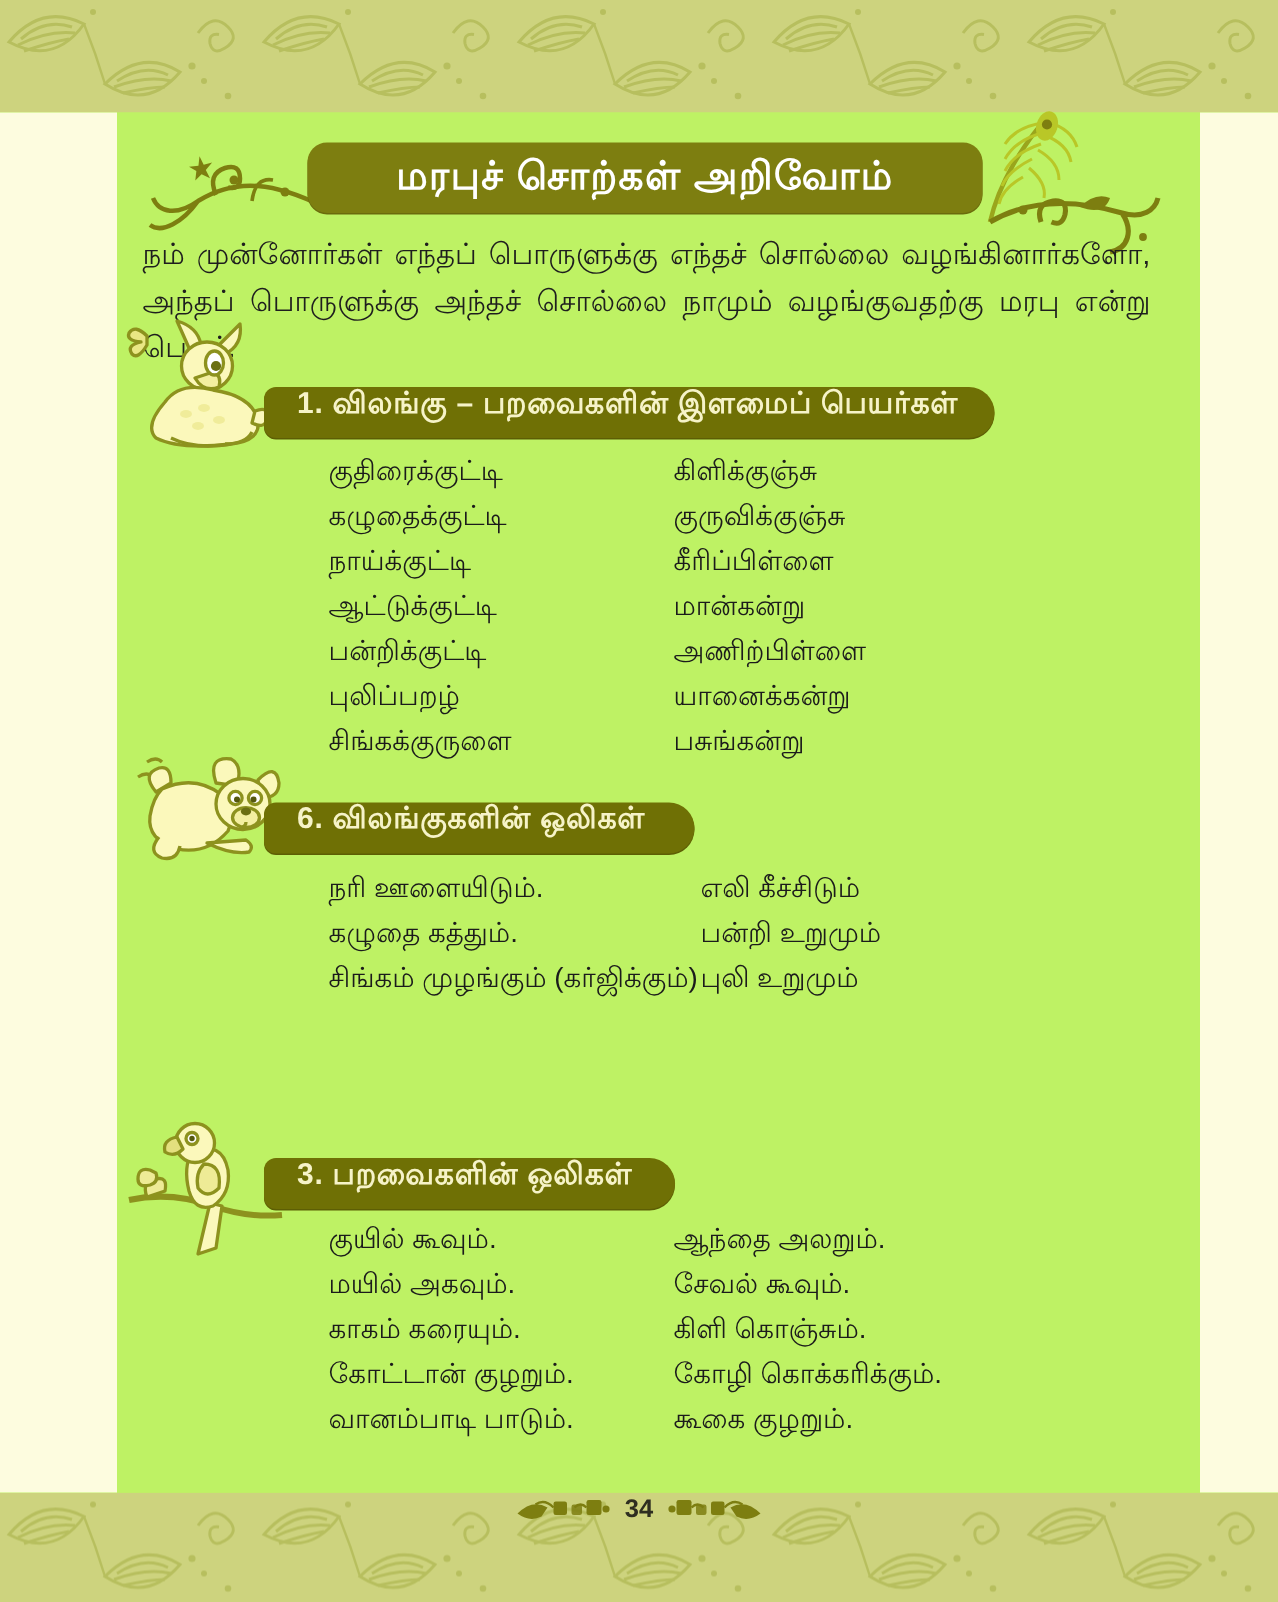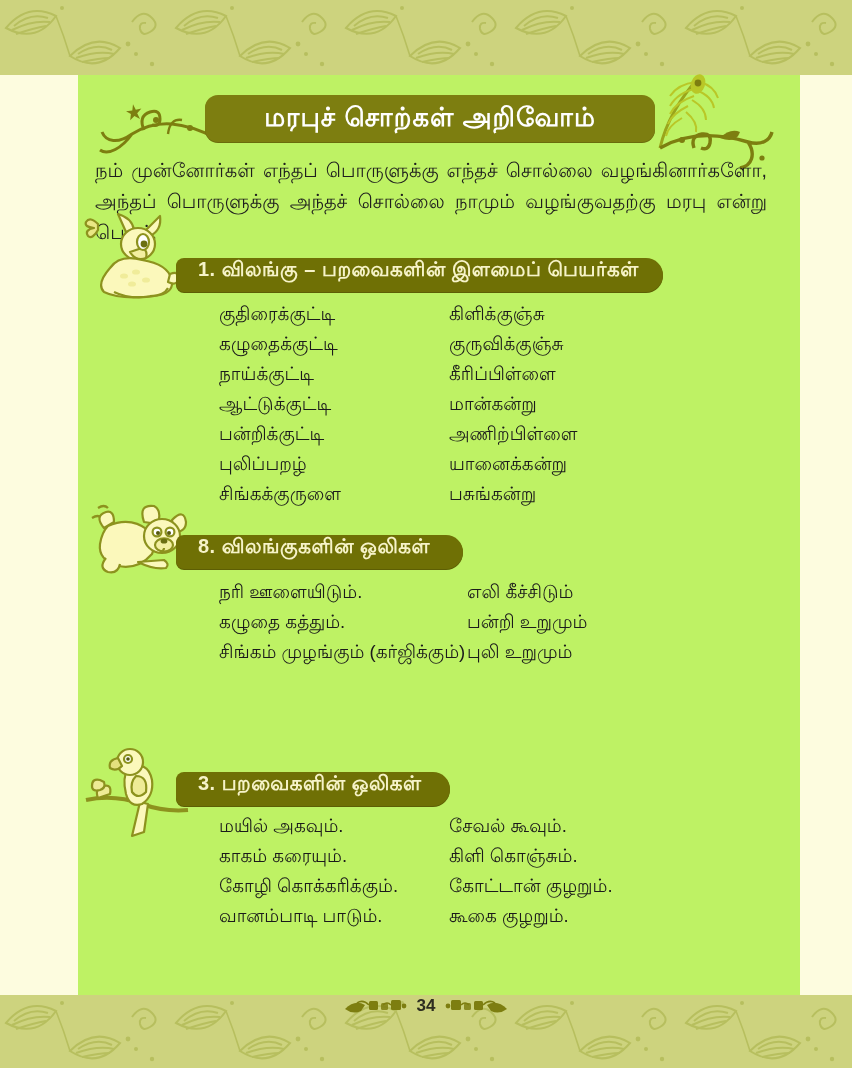--- a/index.html
+++ b/index.html
@@ -262,21 +262,21 @@
           <circle cx="91" cy="33" r="2" fill="#55580e" stroke="none"></circle>
 
         <ellipse cx="86" cy="45" rx="9" ry="6.6" fill="#f3efa0"></ellipse>
         <ellipse cx="86" cy="41" rx="3.4" ry="2.6" fill="#6b6f12" stroke="none"></ellipse>
         <path d="M86 48 q0 3 -4 4" fill="none"></path>
       </g>
     </svg>
   </div>
 
   <div class="sec-bar bar-2">
-    <span>8. விலங்குகளின் ஒலிகள்</span>
+    <span>6. விலங்குகளின் ஒலிகள்</span>
   </div>
 
   <div class="wordlist list-2">
     <div class="wrow">
       <span>நரி ஊளையிடும்.</span>
       <span>எலி கீச்சிடும்</span>
     </div>
     <div class="wrow">
       <span>கழுதை கத்தும்.</span>
       <span>பன்றி உறுமும்</span>
@@ -311,30 +311,34 @@
       </g>
     </svg>
   </div>
 
   <div class="sec-bar bar-3">
     <span>3. பறவைகளின் ஒலிகள்</span>
   </div>
 
   <div class="wordlist list-3">
     <div class="wrow">
+      <span>குயில் கூவும்.</span>
+      <span>ஆந்தை அலறும்.</span>
+    </div>
+    <div class="wrow">
       <span>மயில் அகவும்.</span>
       <span>சேவல் கூவும்.</span>
     </div>
     <div class="wrow">
       <span>காகம் கரையும்.</span>
       <span>கிளி கொஞ்சும்.</span>
     </div>
     <div class="wrow">
+      <span>கோட்டான் குழறும்.</span>
       <span>கோழி கொக்கரிக்கும்.</span>
-      <span>கோட்டான் குழறும்.</span>
     </div>
     <div class="wrow">
       <span>வானம்பாடி பாடும்.</span>
       <span>கூகை குழறும்.</span>
     </div>
   </div>
 
   <div class="footer">
     <span>
       <svg width="64" height="18" viewBox="0 0 64 18">

